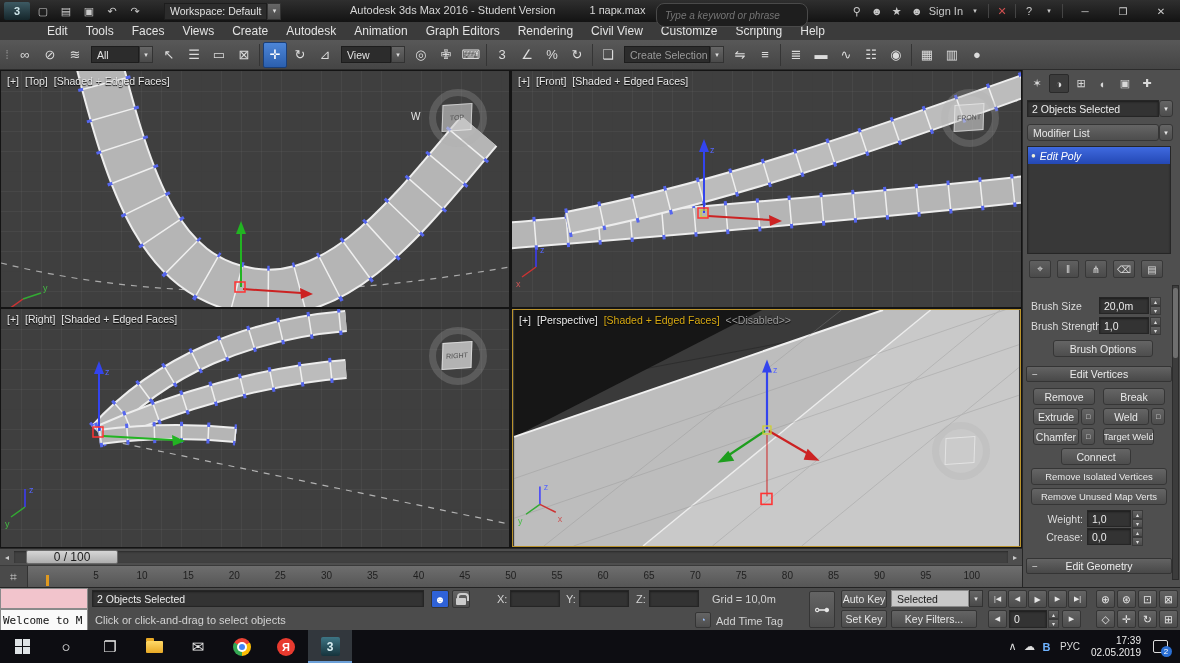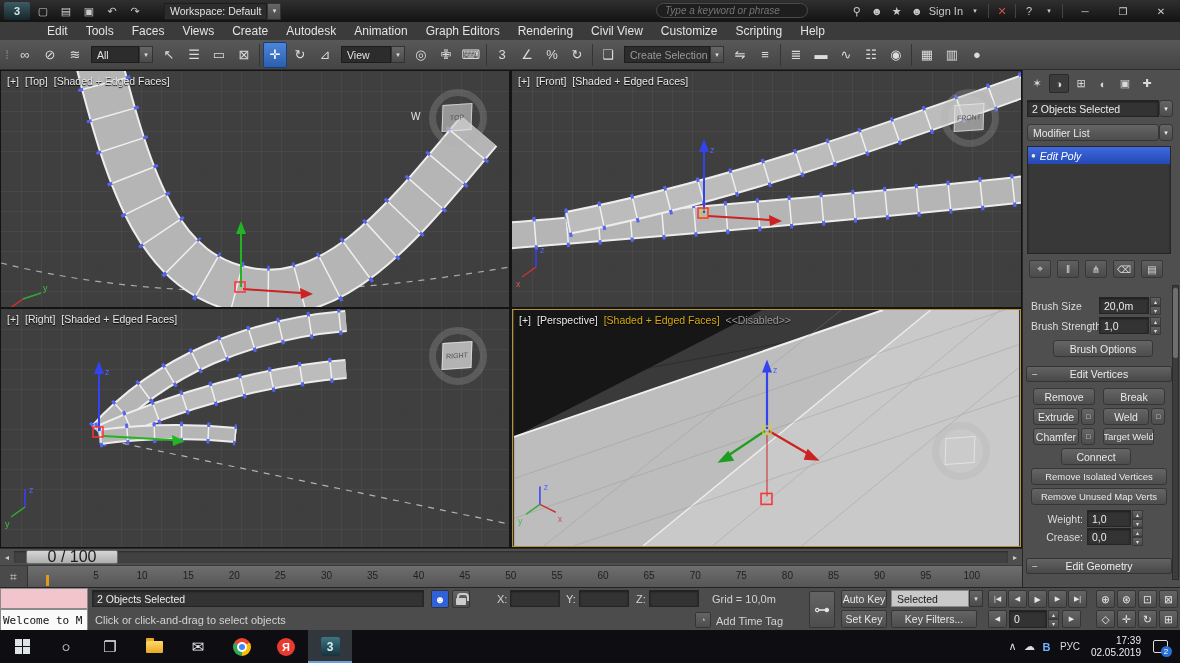--- a/index.html
+++ b/index.html
@@ -9,21 +9,21 @@
 
 #titlebar{position:absolute;top:0;left:0;width:1180px;height:22px;background:linear-gradient(#2f2f2f,#131313);display:flex;align-items:center;gap:3px;padding:0 4px;z-index:50;}
 .tb-ic{width:20px;height:18px;display:flex;align-items:center;justify-content:center;font-size:11px;color:#c9c9c9;}
 #applogo{width:26px;height:18px;background:linear-gradient(#3d5a63,#15262b);color:#cfe6ea;font-weight:bold;font-size:11px;display:flex;align-items:center;justify-content:center;border-radius:2px;}
 #workspace{display:flex;margin-left:16px;}
 .combo{display:flex;height:17px;}
 .combo .cbox{background:#2c2c2c;border:1px solid #1d1d1d;color:#e2e2e2;display:flex;align-items:center;padding:0 5px;font-size:10.5px;white-space:nowrap;overflow:hidden;}
 .combo .ccaret{width:14px;background:linear-gradient(#666,#4a4a4a);border:1px solid #333;display:flex;align-items:center;justify-content:center;font-size:7px;color:#ddd;}
 .combo-light .cbox{background:#c9c9c9;color:#1a1a1a;border-color:#8a8a8a;}
 #titletext{position:absolute;left:350px;top:4px;font-size:11px;color:#d6d6d6;display:flex;gap:34px;white-space:nowrap;}
-#searchbox{position:absolute;left:656px;top:3px;width:152px;height:15px;border-radius:8px;background:#1e1e1e;border:1px solid #4a4a4a;color:#909090;font-style:italic;font-size:10px;padding:0 8px;outline:none;}
+#searchbox{position:absolute;left:656px;top:3px;width:152px;height:24px;border-radius:8px;background:#1e1e1e;border:1px solid #4a4a4a;color:#909090;font-style:italic;font-size:10px;padding:0 8px;outline:none;}
 #tb-right{position:absolute;right:0;top:0;height:22px;display:flex;align-items:center;}
 .winbtn{width:38px;height:20px;display:flex;align-items:center;justify-content:center;font-size:10px;color:#cfcfcf;}
 .tb-sep{width:1px;height:14px;background:#444;margin:0 3px;}
 
 #menubar{position:absolute;top:22px;left:0;width:1180px;height:18px;background:#3b3b3b;display:flex;align-items:center;padding-left:38px;z-index:49;}
 .menu-item{padding:0 9px;font-size:12px;color:#e3e3e3;height:18px;display:flex;align-items:center;}
 
 #toolbar{position:absolute;top:40px;left:0;width:1180px;height:30px;background:linear-gradient(#585858,#454545);border-bottom:1px solid #2c2c2c;display:flex;align-items:center;gap:1px;padding:0 2px;z-index:48;}
 .tbtn{min-width:24px;height:26px;display:flex;align-items:center;justify-content:center;font-size:13px;color:#dcdcdc;border:1px solid transparent;border-radius:2px;position:relative;}
 .tbtn.active{background:linear-gradient(#4d86d8,#2b5fae);border-color:#1a3f78;color:#fff;}
@@ -56,21 +56,21 @@
 #stackbox{position:absolute;left:4px;top:76px;width:144px;height:108px;background:#383838;border:1px solid #262626;box-shadow:inset 0 1px 2px #1f1f1f;}
 #stackrow{height:17px;background:linear-gradient(#3f6ae0,#2448b4);display:flex;align-items:center;gap:4px;padding:0 3px;color:#fff;}
 #stackrow .sr-bulb{font-size:8px;color:#f0f0d8;}
 #stackrow .sr-label{font-style:italic;font-size:10.5px;}
 .stk-ic{position:absolute;top:190px;width:22px;height:18px;display:flex;align-items:center;justify-content:center;font-size:10px;color:#dadada;background:linear-gradient(#606060,#4a4a4a);border:1px solid #383838;border-radius:2px;}
 #cp-scroll{position:absolute;right:1px;top:215px;width:7px;height:295px;background:#3c3c3c;border:1px solid #2c2c2c;}
 #cp-thumb{position:absolute;left:0;top:2px;width:5px;height:70px;background:#6e6e6e;border-radius:2px;}
 
 #timeline{position:absolute;top:548px;left:0;width:1022px;height:17px;background:#4e4e4e;border-top:1px solid #2a2a2a;z-index:5;}
 #tl-track{position:absolute;left:14px;right:14px;top:2px;height:12px;background:#414141;box-shadow:inset 0 1px 2px #2a2a2a;}
-#tl-handle{position:absolute;left:26px;top:1px;width:92px;height:14px;background:linear-gradient(#d6d6d6,#aeaeae);border:1px solid #6c6c6c;border-radius:2px;color:#1c1c1c;font-size:16px;display:flex;align-items:center;justify-content:center;}
+#tl-handle{position:absolute;left:26px;top:1px;width:92px;height:14px;background:linear-gradient(#d6d6d6,#aeaeae);border:1px solid #6c6c6c;border-radius:2px;color:#1c1c1c;font-size:12px;display:flex;align-items:center;justify-content:center;}
 .tl-arrow{position:absolute;top:2px;width:12px;height:12px;display:flex;align-items:center;justify-content:center;font-size:8px;color:#ccc;}
 #trackbar{position:absolute;top:565px;left:0;width:1022px;height:22px;background:linear-gradient(#6e6e6e,#565656);border-top:1px solid #3a3a3a;z-index:5;}
 #tb-toggle{position:absolute;left:0;top:0;width:28px;height:22px;background:#4a4a4a;border-right:1px solid #333;display:flex;align-items:center;justify-content:center;font-size:12px;color:#cfcfcf;}
 #tb-marker{position:absolute;left:46px;bottom:1px;width:3px;height:11px;background:#e09a20;}
 #tb-ticks{position:absolute;left:84px;top:4px;width:900px;display:flex;justify-content:space-between;}
 #tb-ticks span{font-size:10px;color:#1f1f1f;width:24px;text-align:center;}
 
 #statusbar{position:absolute;top:587px;left:0;width:1180px;height:43px;background:#4c4c4c;border-top:1px solid #242424;z-index:20;}
 #listener-pink{position:absolute;left:0;top:0;width:88px;height:21px;background:#f2c4cc;border:1px solid #8a8a8a;}
 #listener-white{position:absolute;left:0;top:21px;width:88px;height:22px;background:#fafafa;border:1px solid #8a8a8a;color:#111;font-family:"DejaVu Sans Mono",monospace;font-size:11px;display:flex;align-items:center;padding:0 2px;white-space:nowrap;overflow:hidden;}
@@ -107,20 +107,24 @@
   <div id="titlebar">
     <div id="applogo">3</div>
     <span class="tb-ic">▢</span>
     <span class="tb-ic">▤</span>
     <span class="tb-ic">▣</span>
     <span class="tb-ic">↶</span>
     <span class="tb-ic">↷</span>
     <div id="workspace" class="combo">
       <span class="cbox">Workspace: Default</span>
       <span class="ccaret">▾</span>
+    </div>
+    <div id="titletext">
+      <span>Autodesk 3ds Max 2016 - Student Version</span>
+      <span>1 парк.max</span>
     </div>
     <input id="searchbox" placeholder="Type a keyword or phrase" style="">
     <div id="tb-right">
       <span class="tb-ic">⚲</span>
       <span class="tb-ic">☻</span>
       <span class="tb-ic">★</span>
       <span class="tb-ic">☻</span>
       <span class="tb-ic" style="width:auto;padding:0 2px;">Sign In</span>
       <span class="tb-ic" style="font-size:7px;">▾</span>
       <span class="tb-sep"></span>

